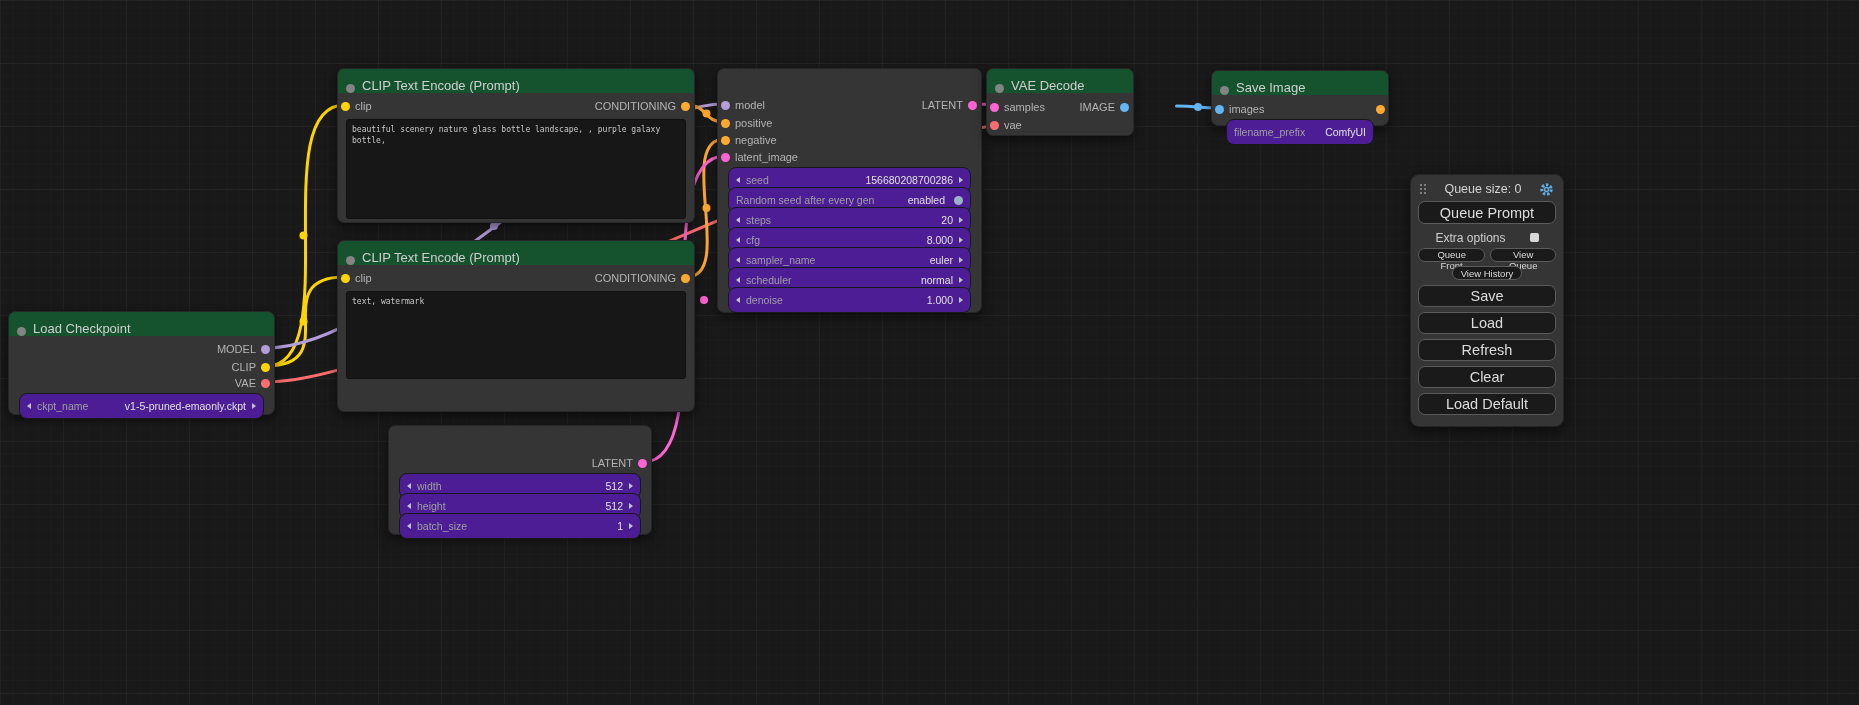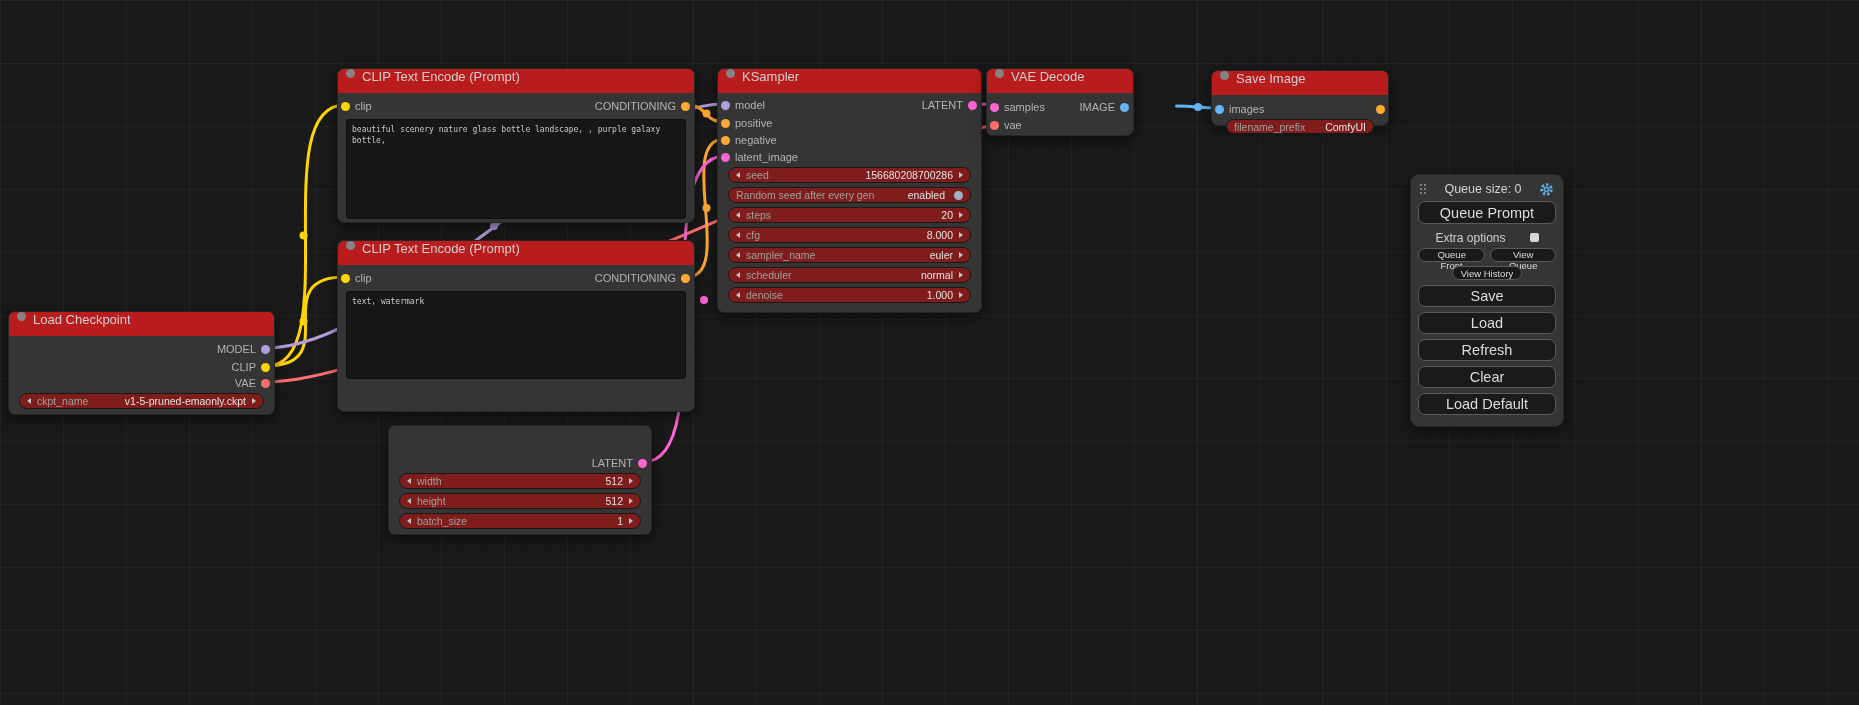--- a/index.html
+++ b/index.html
@@ -14,32 +14,32 @@
       linear-gradient(90deg, rgba(255,255,255,0.012) 1px, transparent 1px);
     background-size:63px 63px, 63px 63px, 12.6px 12.6px, 12.6px 12.6px;
   }
   svg.links { position:absolute; left:0; top:0; z-index:1; }
   svg.links path { fill:none; stroke-width:3; stroke-linecap:round; }
 
   .node {
     position:absolute; z-index:2; background:#353535; border-radius:7px;
     box-shadow:0 4px 12px rgba(0,0,0,0.55); border:1px solid #262626;
   }
-  .ntitle { height:24px; background:#b91c1c; border-radius:6px 6px 0 0; display:flex; align-items:flex-start; padding:0 8px; gap:7px; }
+  .ntitle { height:24px; background:#14532d; border-radius:6px 6px 0 0; display:flex; align-items:flex-end; padding:0 8px; gap:7px; }
   .ndot { width:9px; height:9px; border-radius:50%; background:#848484; flex:none; }
   .ntext { font-size:13px; color:#cfcfcf; white-space:nowrap; }
 
   .slot { position:absolute; height:14px; display:flex; align-items:center; gap:5px; font-size:11px; color:#b4b4b4; z-index:3; }
   .slot.in { left:3px; }
   .slot.out { right:4px; }
   .sdot { width:9px; height:9px; border-radius:50%; flex:none; }
 
   .widget {
-    position:absolute; left:10px; right:10px; height:16px; background:#7f1d1d;
-    border-radius:8px; display:flex; align-items:center; padding:6px 7px;
+    position:absolute; left:10px; right:10px; height:16px; background:#4c1d95;
+    border-radius:8px; display:flex; align-items:center; padding:12px 7px;
     font-size:10.5px; color:#9f9f9f; gap:6px; border:1px solid #181818;
   }
   .wname { white-space:nowrap; }
   .wval { margin-left:auto; color:#e0e0e0; white-space:nowrap; }
   .arr { flex:none; width:0; height:0; border-top:3.5px solid transparent; border-bottom:3.5px solid transparent; }
   .arr.l { border-right:4.5px solid #c2c2c2; }
   .arr.r { border-left:4.5px solid #c2c2c2; }
   .knob { flex:none; width:9px; height:9px; border-radius:50%; background:#9db2c7; margin-left:3px; }
 
   .textbox {
@@ -145,24 +145,20 @@
       <span>clip</span>
     </div>
     <div class="slot out" style="top:30px">
       <span>CONDITIONING</span>
       <span class="sdot" style="background:#ffa931"></span>
     </div>
     <div class="textbox" style="top:50px;height:88px">text, watermark</div>
   </div>
 
   <div class="node" style="left:717px;top:68px;width:265px;height:245px">
-    <div class="ntitle">
-      <span class="ndot"></span>
-      <span class="ntext">KSampler</span>
-    </div>
     <div class="slot in" style="top:29px">
       <span class="sdot" style="background:#b39ddb"></span>
       <span>model</span>
     </div>
     <div class="slot in" style="top:47px">
       <span class="sdot" style="background:#ffa931"></span>
       <span>positive</span>
     </div>
     <div class="slot in" style="top:64px">
       <span class="sdot" style="background:#ffa931"></span>

